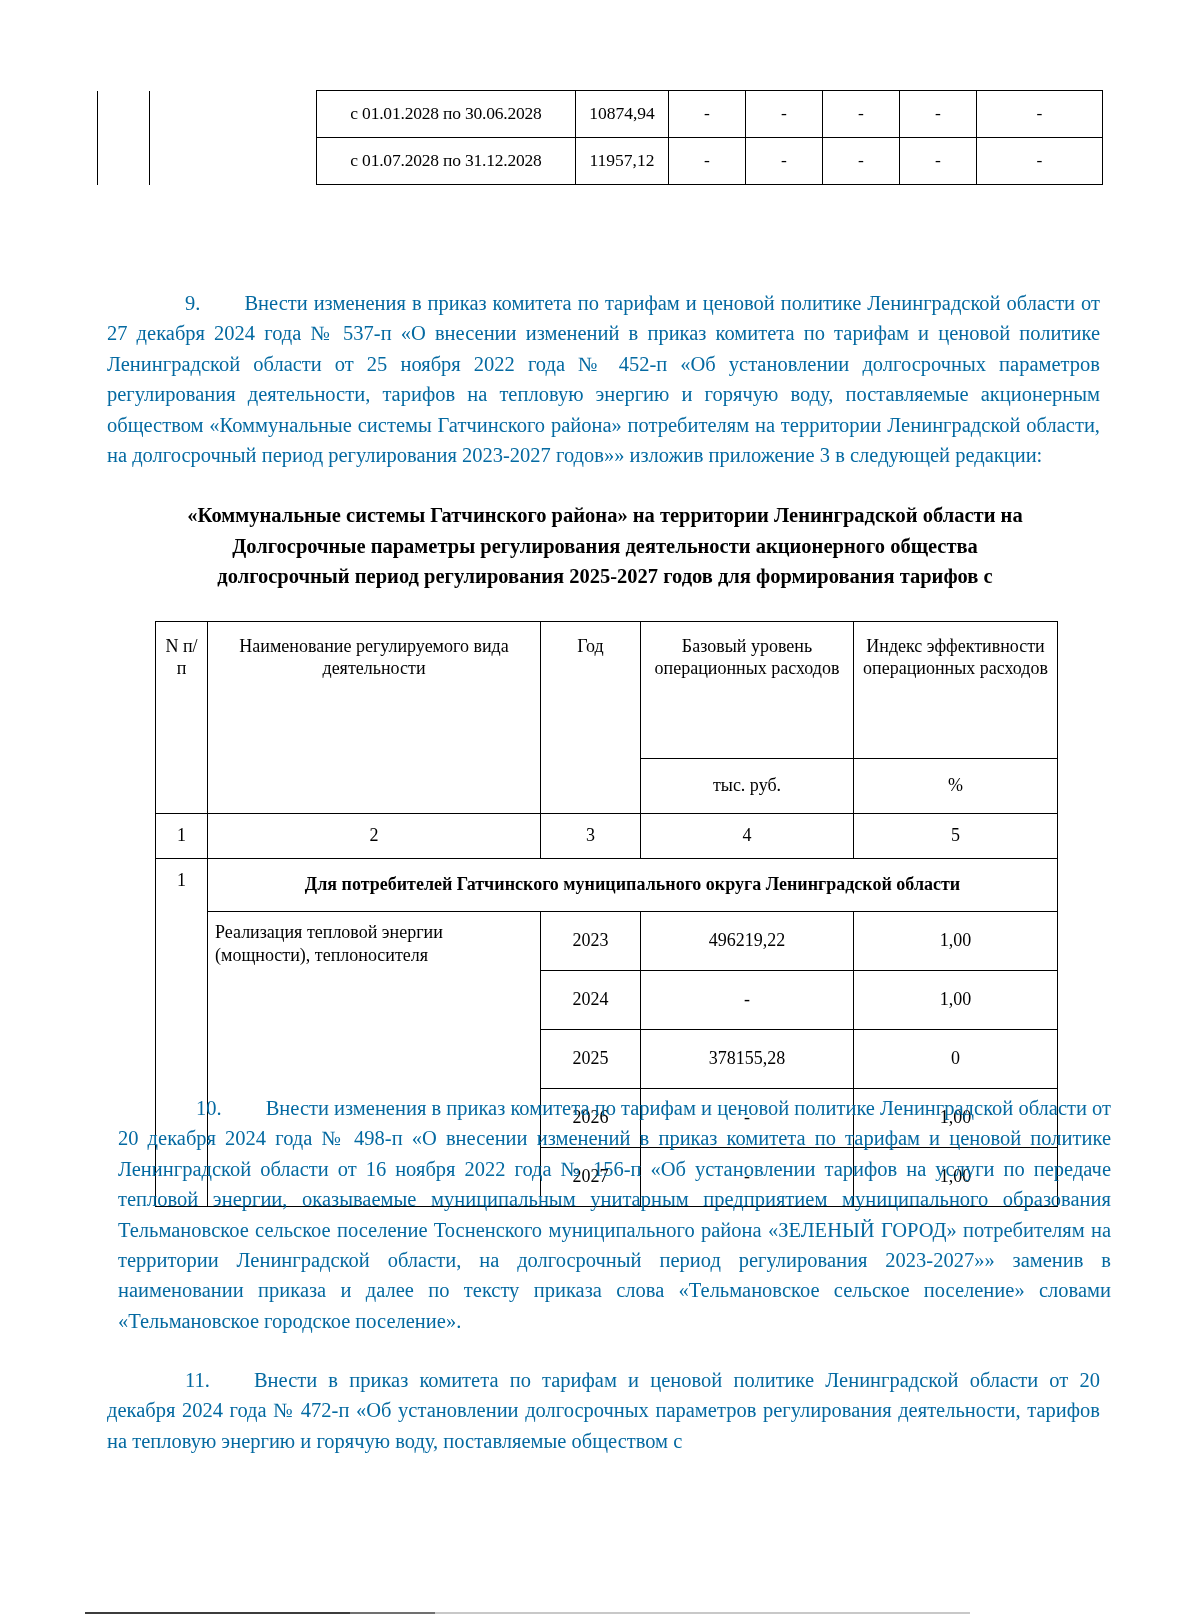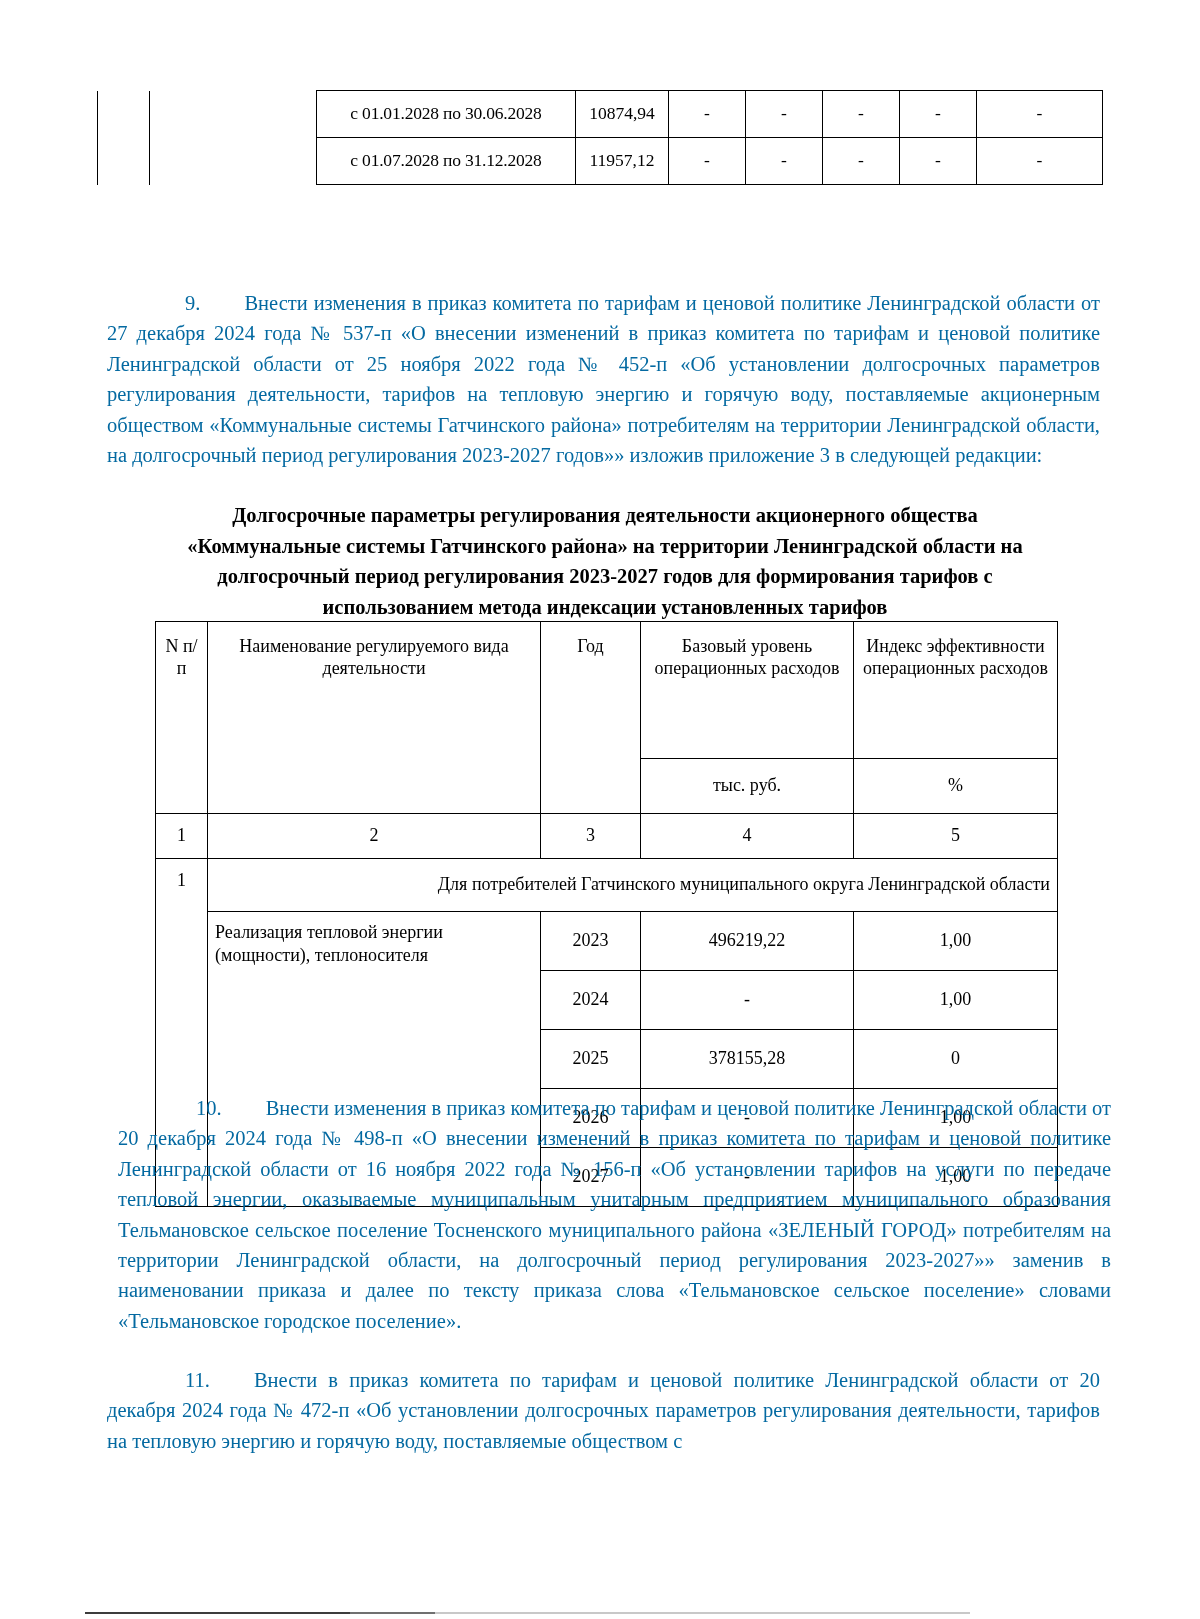--- a/index.html
+++ b/index.html
@@ -84,21 +84,21 @@
     vertical-align: middle;
     font-weight: normal;
     line-height: 1.22;
   }
   .tbl-main th { text-align: center; }
   .tbl-main .hd-cell { height: 118px; vertical-align: top; padding-top: 14px; }
   .tbl-main .unit-cell { height: 46px; text-align: center; border-radius: 20px; }
   .tbl-main .numrow td { height: 36px; text-align: center; }
   .tbl-main .grouprow td { height: 44px; }
   .tbl-main .c-center { text-align: center; }
-  .tbl-main .c-left { text-align: right; }
+  .tbl-main .c-left { text-align: center; font-weight: bold; }
   .tbl-main .datarow td { height: 50px; margin-left: 28px; }
   .tbl-main .activity {
     vertical-align: top;
     padding-top: 9px;
     text-align: left;
     line-height: 1.3;
   }
 
   
   .scan-line {
@@ -161,24 +161,23 @@
         <td>-</td>
       </tr>
     </tbody>
   </table>
 
   <div class="para" style="left:107px; top:288px; width:993px;">
     <span class="indent"></span><span class="num">9.</span><span class="gap"></span><span>Внести изменения в приказ комитета по тарифам и ценовой политике Ленинградской области от 27 декабря 2024 года № 537-п «О внесении изменений в приказ комитета по тарифам и ценовой политике Ленинградской области от 25 ноября 2022 года № 452-п «Об установлении долгосрочных параметров регулирования деятельности, тарифов на тепловую энергию и горячую воду, поставляемые акционерным обществом «Коммунальные системы Гатчинского района» потребителям на территории Ленинградской области, на долгосрочный период регулирования 2023-2027 годов»» изложив приложение 3 в следующей редакции:</span>
   </div>
 
   <div class="heading" style="left:160px; top:500px; width:890px;">
+    <div>«Коммунальные системы Гатчинского района» на территории Ленинградской области на</div>
     <div>Долгосрочные параметры регулирования деятельности акционерного общества</div>
-    <div>«Коммунальные системы Гатчинского района» на территории Ленинградской области на</div>
-    <div>долгосрочный период регулирования 2023-2027 годов для формирования тарифов с</div>
-    <div>использованием метода индексации установленных тарифов</div>
+    <div>долгосрочный период регулирования 2025-2027 годов для формирования тарифов с</div>
   </div>
 
   <table class="tbl-main">
     <colgroup>
       <col style="width:52px">
         <col style="width:333px">
         <col style="width:100px">
       <col style="width:213px">
         <col style="width:204px">
     </colgroup>

